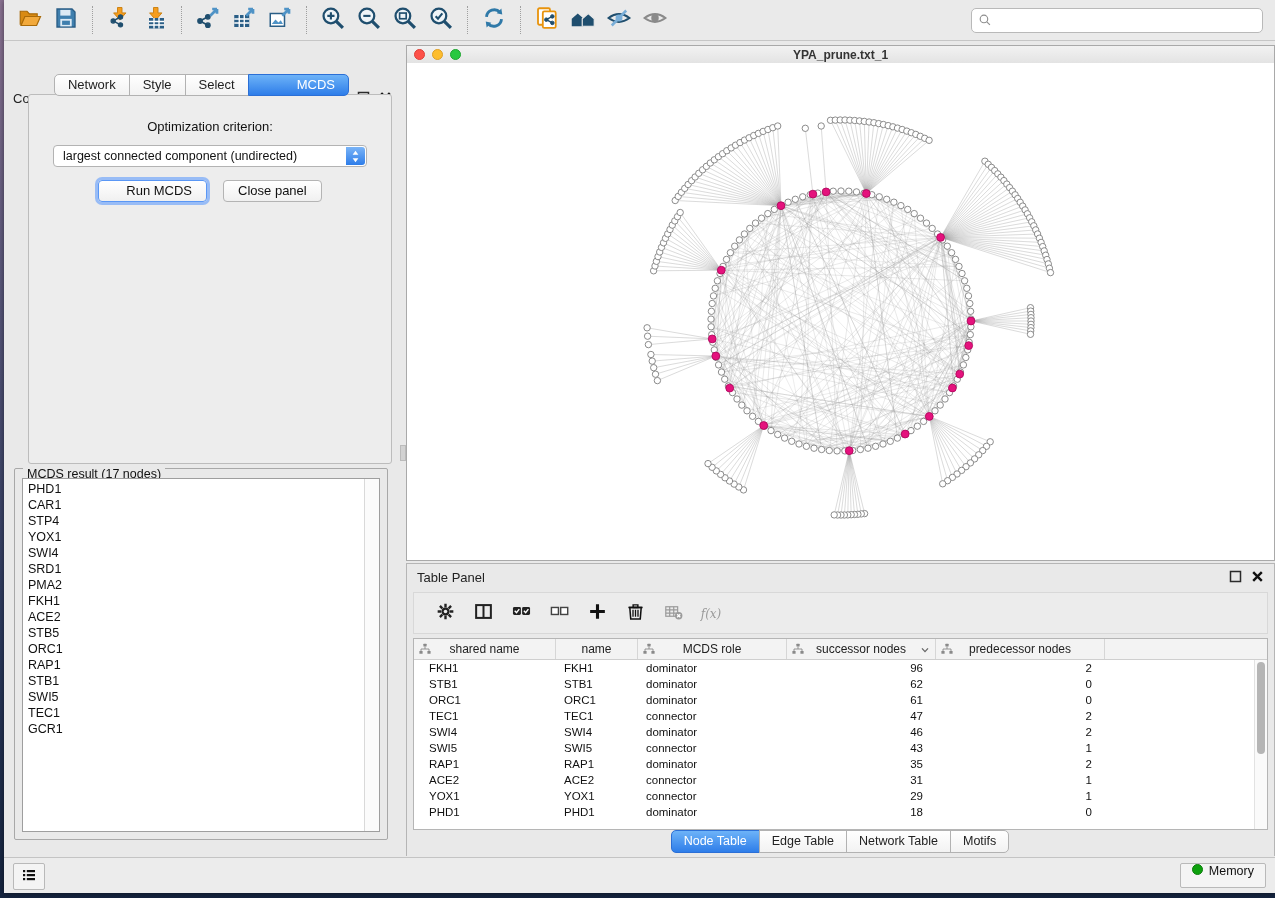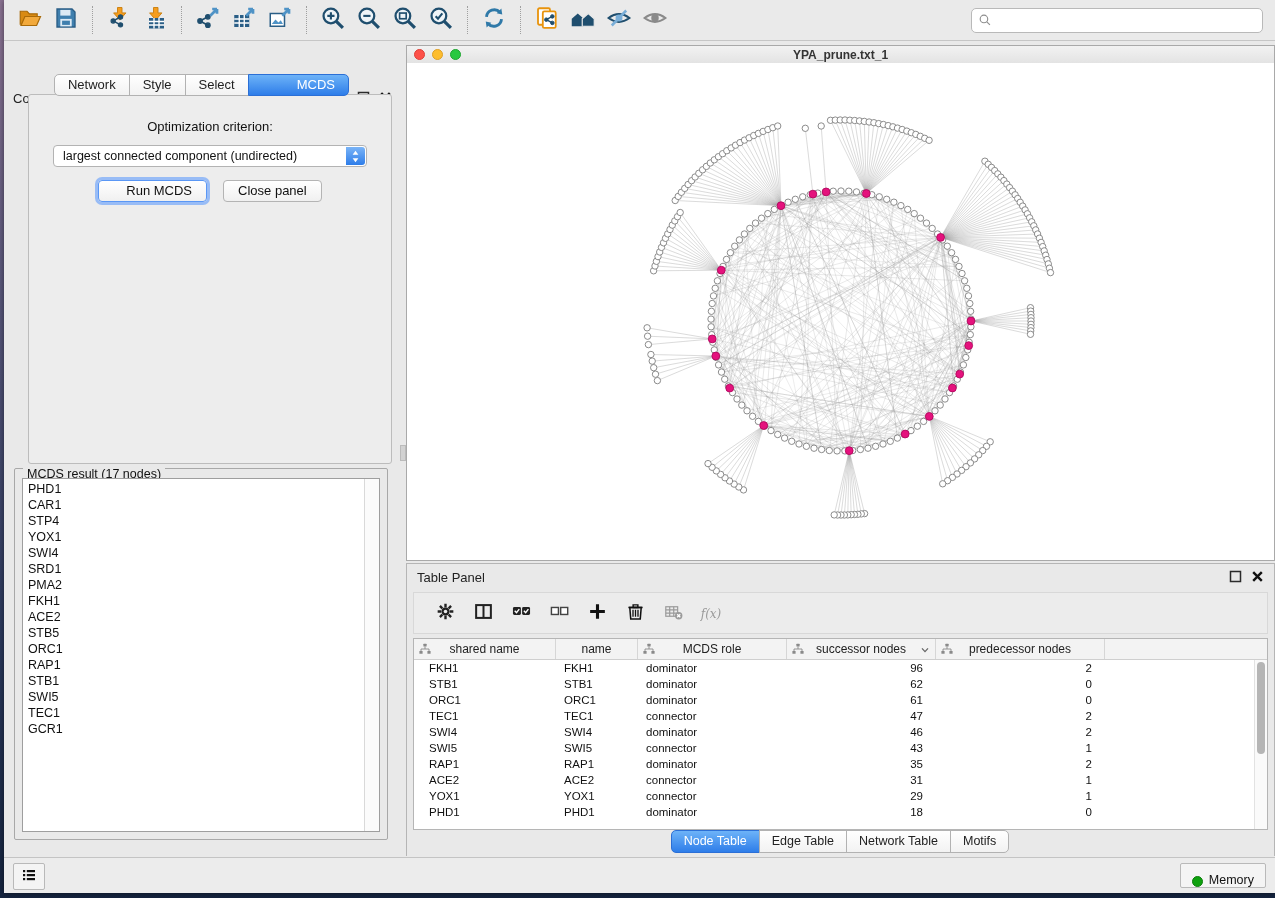--- a/index.html
+++ b/index.html
@@ -88,21 +88,21 @@
   .tp-tabs{position:absolute;left:0;right:0;bottom:3px;display:flex;justify-content:center;}
   .btab{border:1px solid #b2b2b2;margin-left:-1px;padding:3px 12px 4px;font-size:12.5px;color:#222;background:linear-gradient(#ffffff,#f2f2f2);}
   .btab:first-child{border-radius:5px 0 0 5px;}
   .btab:last-child{border-radius:0 5px 5px 0;}
   .btab.active{background:linear-gradient(#6db3f8,#2e7de9);border-color:#2b6fd6;color:#fff;}
 
   
   .statusbar{position:absolute;left:0;right:0;bottom:0;height:35px;background:#ececec;border-top:1px solid #c4c4c4;}
   .list-btn{position:absolute;left:9px;top:5px;width:30px;height:25px;background:#f4f4f4;border:1px solid #b9b9b9;border-radius:2px;display:flex;align-items:center;justify-content:center;}
   .list-btn svg{width:16px;height:16px;}
-  .mem-btn{position:absolute;right:9px;top:5px;height:25px;background:#f4f4f4;border:1px solid #b9b9b9;border-radius:2px;display:flex;align-items:flex-end;gap:6px;padding:0 11px;font-size:12.5px;color:#111;box-sizing:border-box;}
+  .mem-btn{position:absolute;right:9px;top:5px;height:25px;background:#f4f4f4;border:1px solid #b9b9b9;border-radius:2px;display:flex;align-items:flex-start;gap:6px;padding:0 11px;font-size:12.5px;color:#111;box-sizing:border-box;}
   .mem-dot{width:11px;height:11px;border-radius:50%;background:#0ea10e;border:1px solid #0b7d0b;box-sizing:border-box;}
 </style>
 </head>
 <body>
 
 <div class="desktop">
   <div class="app">
 
     <div class="toolbar">
       <div class="tgroups">

